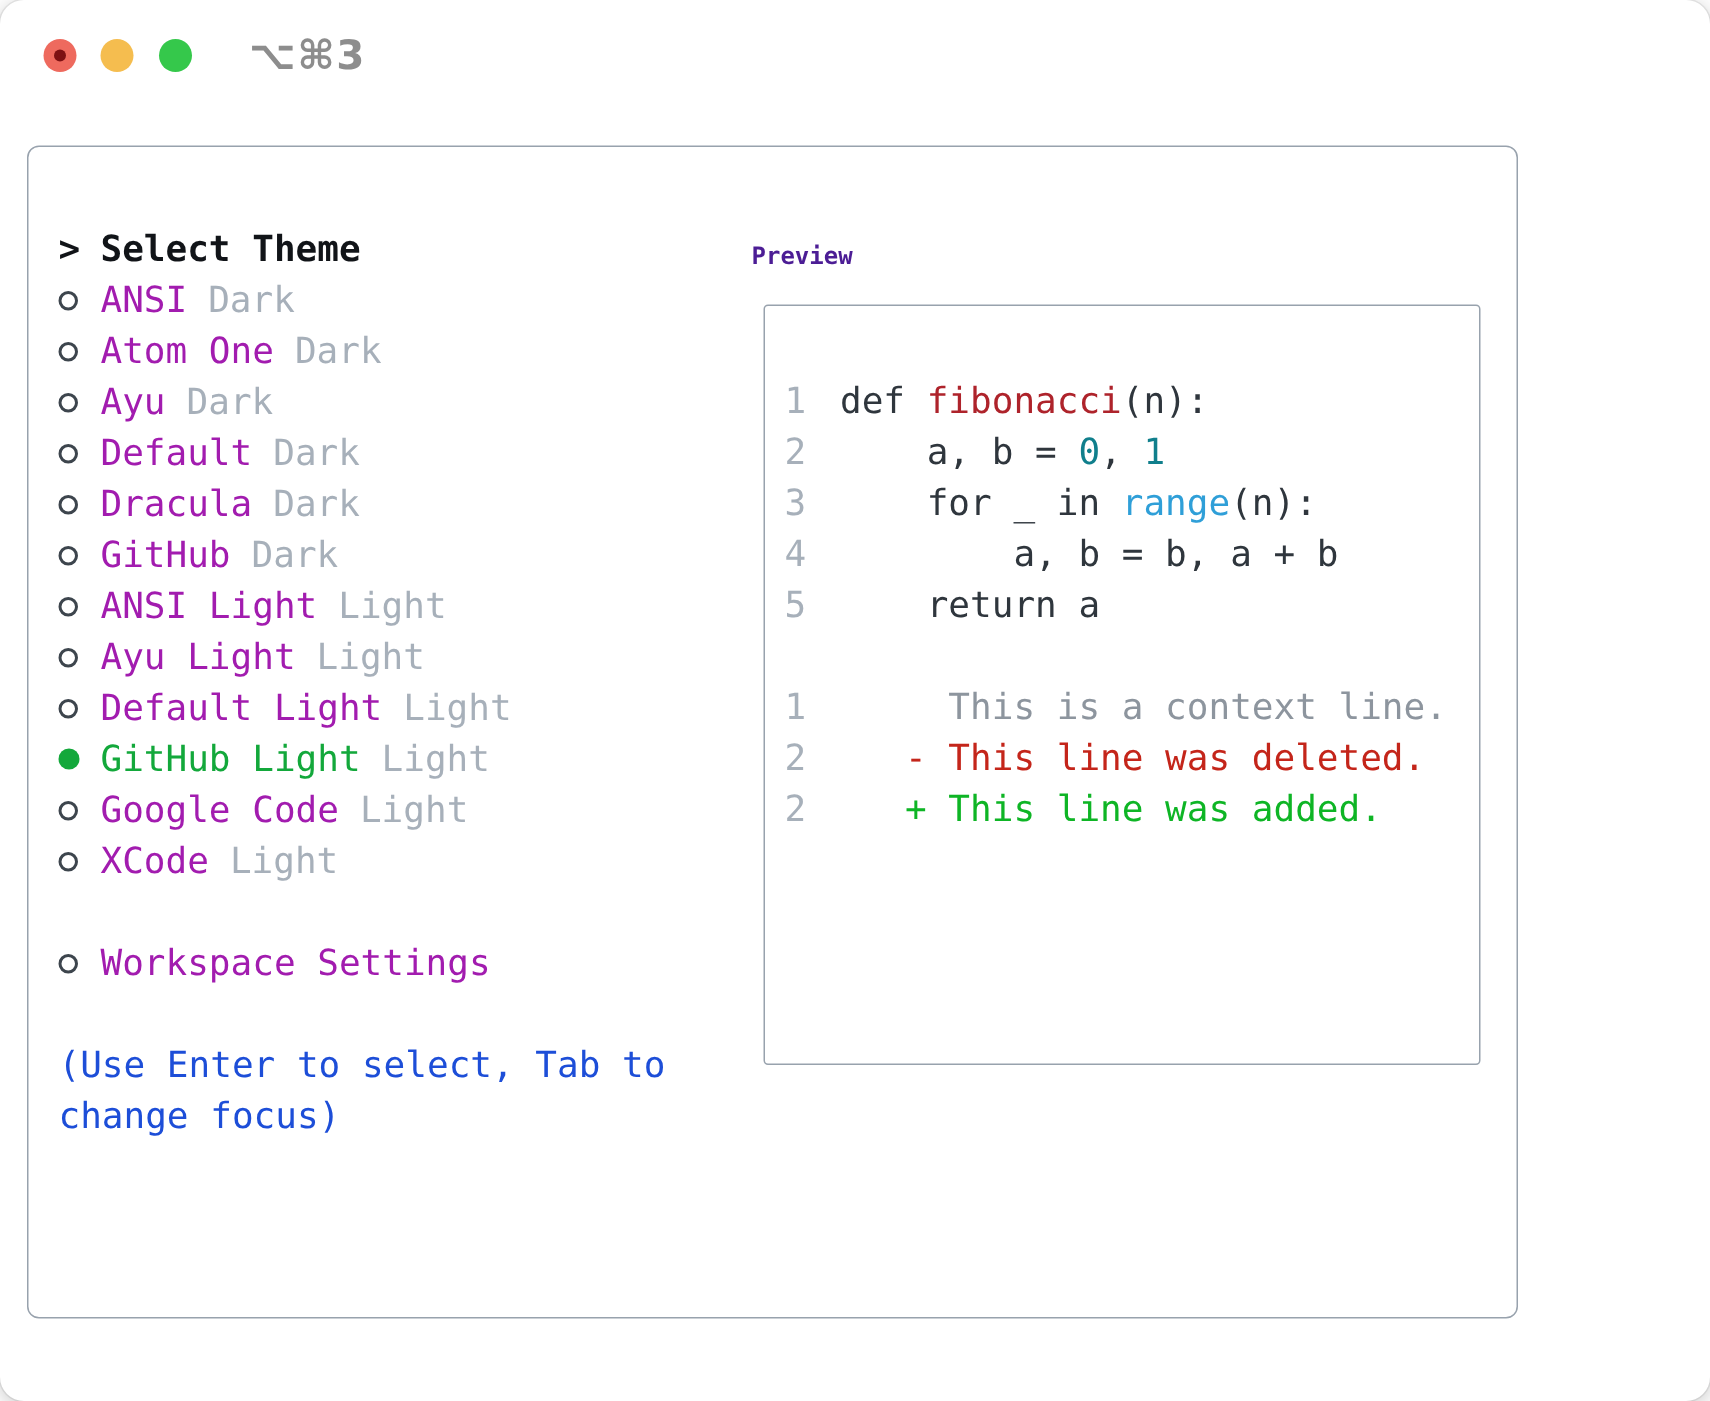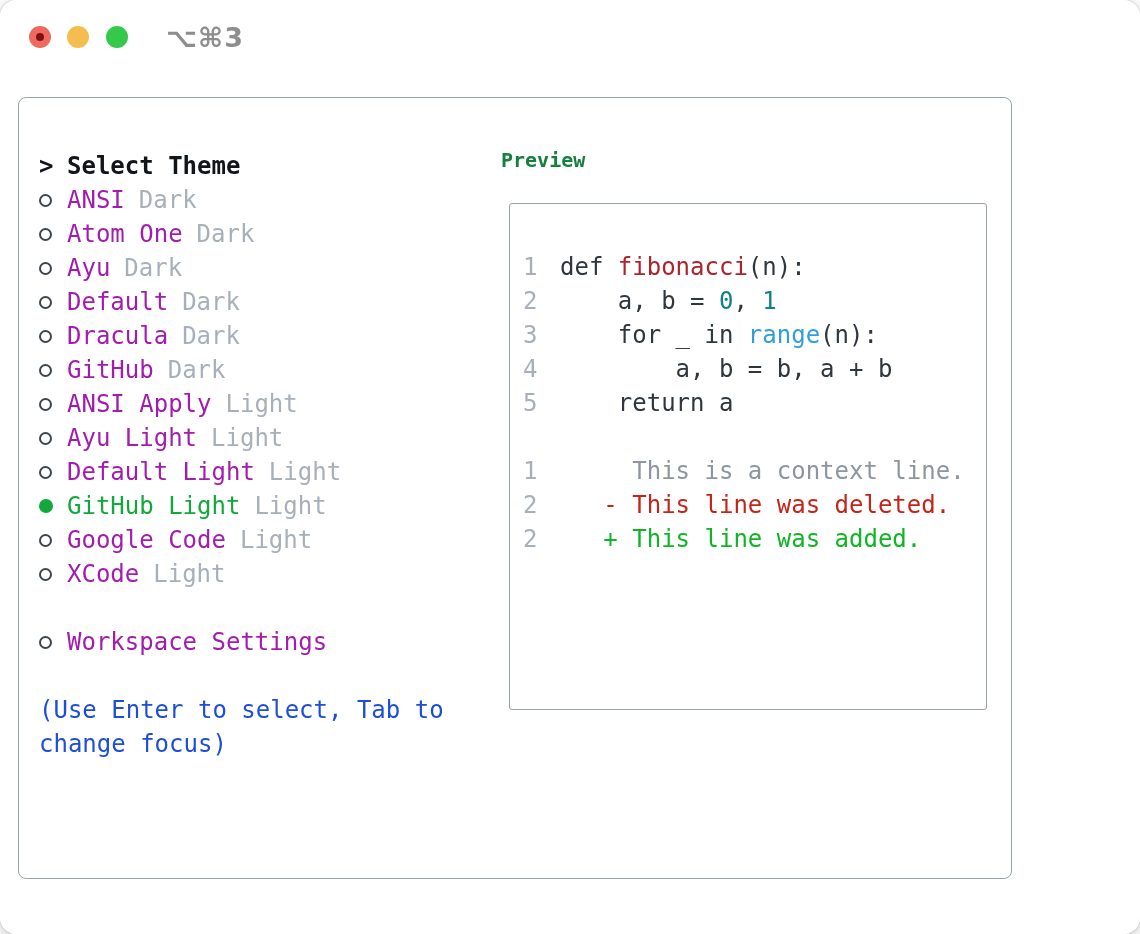--- a/index.html
+++ b/index.html
@@ -47,22 +47,22 @@
     border: 2px solid #3d454d; background: transparent;
   }
   .dot.sel { width: 14px; height: 14px; border: none; background: var(--selection_green); }
   .tname { color: #a21caf; white-space: pre; }
   .sel-row .tname { color: var(--selection_green); }
   .tvariant { color: #a7b0ba; margin-left: 14px; white-space: pre; }
   .apply-block { margin-top: 34px; }
   .hint { margin-top: 34px; width: 420px; color: #1d4ed8; white-space: normal; }
   
   .preview-hdr {
-    position: absolute; left: 482px; top: 45px;
-    font-size: 20px; line-height: 34px; font-weight: 700; color: #15803d;
+    position: absolute; left: 482px; top: 56px;
+    font-size: 16px; line-height: 34px; font-weight: 700; color: #4c1d95;
   }
   .preview-box {
     position: absolute; left: 490px; top: 105px; width: 478px; height: 507px;
     border: 1.5px solid #98a2ad; border-radius: 3px; background: #fff;
     padding: 46px 8px 0 13px;
   }
   .cline { height: 34px; line-height: 34px; font-size: 24px; white-space: pre; }
   .ln { display: inline-block; width: 37px; color: #a7b0ba; }
   .seg.k   { color: #2f363d; }
   .seg.fn  { color: var(--keyword_red); }
@@ -91,21 +91,21 @@
         <span class="marker-col cursor">&gt;</span>
         <span class="hdr">Select Theme</span>
       </div>
       <div id="theme-list">
           <div class="row"><span class="marker-col"><span class="dot"></span></span><span class="tname">ANSI</span><span class="tvariant">Dark</span></div>
           <div class="row"><span class="marker-col"><span class="dot"></span></span><span class="tname">Atom One</span><span class="tvariant">Dark</span></div>
           <div class="row"><span class="marker-col"><span class="dot"></span></span><span class="tname">Ayu</span><span class="tvariant">Dark</span></div>
           <div class="row"><span class="marker-col"><span class="dot"></span></span><span class="tname">Default</span><span class="tvariant">Dark</span></div>
           <div class="row"><span class="marker-col"><span class="dot"></span></span><span class="tname">Dracula</span><span class="tvariant">Dark</span></div>
           <div class="row"><span class="marker-col"><span class="dot"></span></span><span class="tname">GitHub</span><span class="tvariant">Dark</span></div>
-          <div class="row"><span class="marker-col"><span class="dot"></span></span><span class="tname">ANSI Apply</span><span class="tvariant">Light</span></div>
+          <div class="row"><span class="marker-col"><span class="dot"></span></span><span class="tname">ANSI Light</span><span class="tvariant">Light</span></div>
           <div class="row"><span class="marker-col"><span class="dot"></span></span><span class="tname">Ayu Light</span><span class="tvariant">Light</span></div>
           <div class="row"><span class="marker-col"><span class="dot"></span></span><span class="tname">Default Light</span><span class="tvariant">Light</span></div>
           <div class="row sel-row"><span class="marker-col"><span class="dot sel"></span></span><span class="tname">GitHub Light</span><span class="tvariant">Light</span></div>
           <div class="row"><span class="marker-col"><span class="dot"></span></span><span class="tname">Google Code</span><span class="tvariant">Light</span></div>
           <div class="row"><span class="marker-col"><span class="dot"></span></span><span class="tname">XCode</span><span class="tvariant">Light</span></div>
         </div>
 
       <div class="apply-block">
         <div id="apply-list">
             <div class="row"><span class="marker-col"><span class="dot"></span></span><span class="tname">Workspace Settings</span></div>

